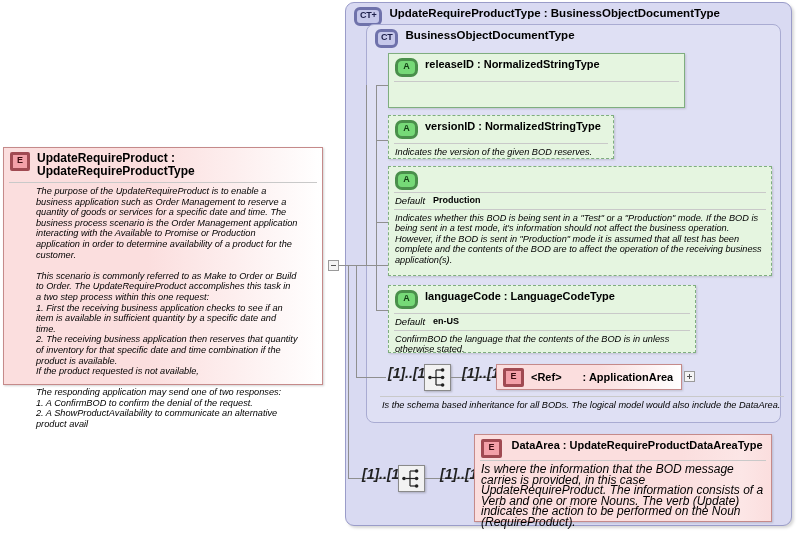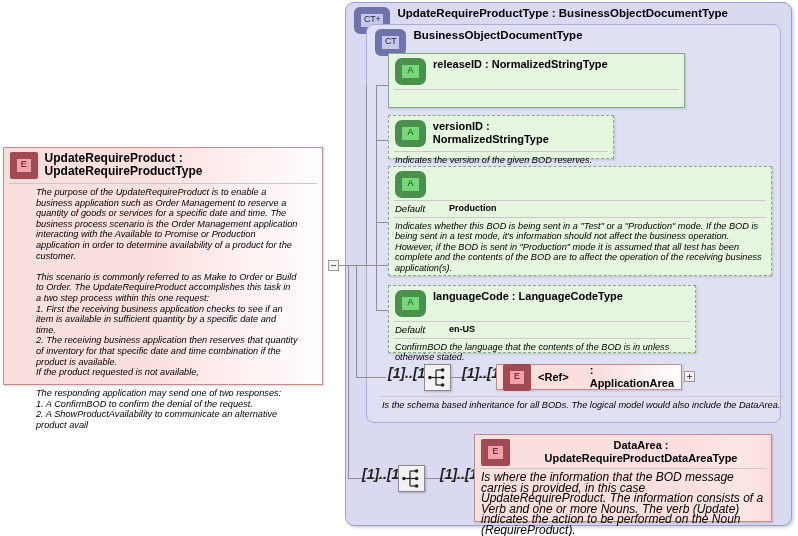--- a/index.html
+++ b/index.html
@@ -8,42 +8,42 @@
     background:#ffffff;
     font-family:"Liberation Sans", sans-serif;
     font-size:11px;color:#000;
     position:relative;
   }
   .canvas{position:absolute;left:0;top:0;width:798px;height:536px;}
 
   
   .badge{
     display:inline-block;vertical-align:middle;
-    border:7px solid #6d28d9;
+    border:3px solid #6d28d9;
     text-align:center;
-    font-size:9px;font-weight:normal;
+    font-size:9px;font-weight:bold;
     line-height:11px;
     font-family:"Liberation Sans", sans-serif;
   }
   .badge-e{width:15px;height:13px;background:#f3a0a8;border-color:#a04a52;border-radius:2px;color:#3a0d11;}
   .badge-a{width:17px;height:13px;background:#76d977;border-color:#4a8f4b;border-radius:7px 7px 7px 7px/7px 7px 7px 7px;color:#123c13;}
   .badge-ct{
     height:13px;background:#c6c8ea;border-color:#6f72ab;border-radius:6px;
     color:#1b1d48;padding:0 3px;letter-spacing:-0.3px;
   }
   .title-row{display:flex;align-items:flex-start;gap:7px;padding:4px 6px 4px 6px;}
   .title-txt{font-weight:bold;font-size:11.5px;line-height:13px;}
 
   .doc{
     font-style:italic;font-size:9.5px;line-height:11.3px;
     padding:3px 6px 4px 6px;
   }
   .defrow{
     font-size:9.5px;line-height:11.5px;padding:2px 6px 2px 6px;
-    display:flex;gap:24px;align-items:center;
+    display:flex;gap:8px;align-items:center;
   }
   .defrow .lbl{font-style:italic;}
   .defrow .val{font-weight:bold;font-size:9px;}
   .hr{height:0;border-top:1px solid #c9c9c9;margin:0 5px;}
 
   
   #elemBox{
     position:absolute;left:3px;top:147px;width:320px;height:238px;
     background:linear-gradient(to right,#fbdede 0%,#fbdede 45%,#fdeeee 72%,#ffffff 100%);
     border:1px solid #c58a8a;

